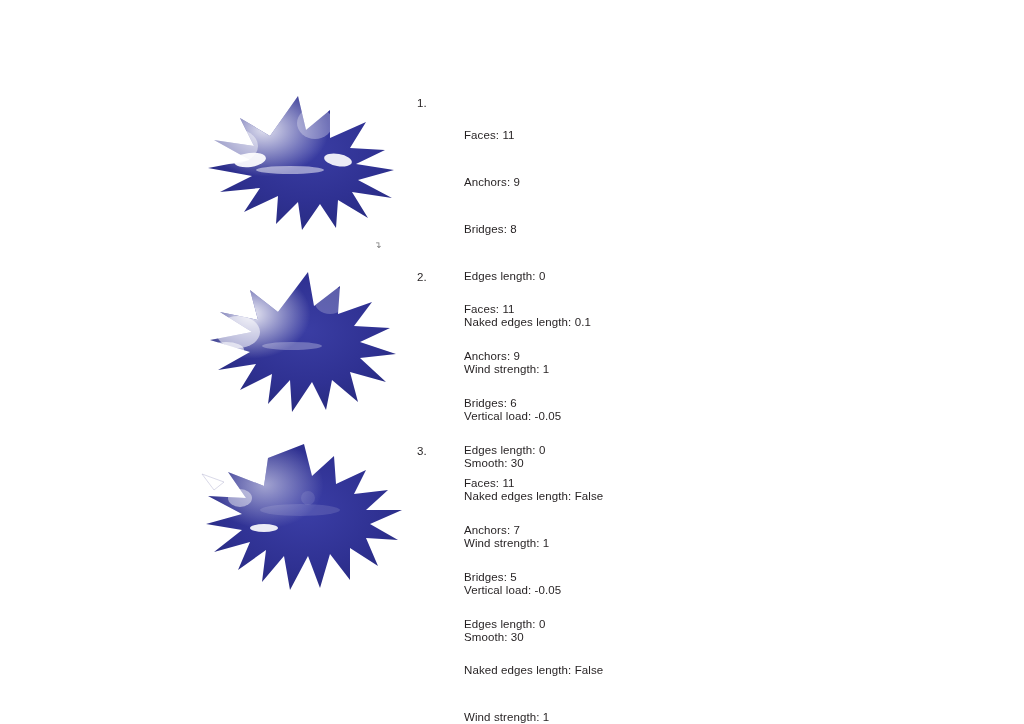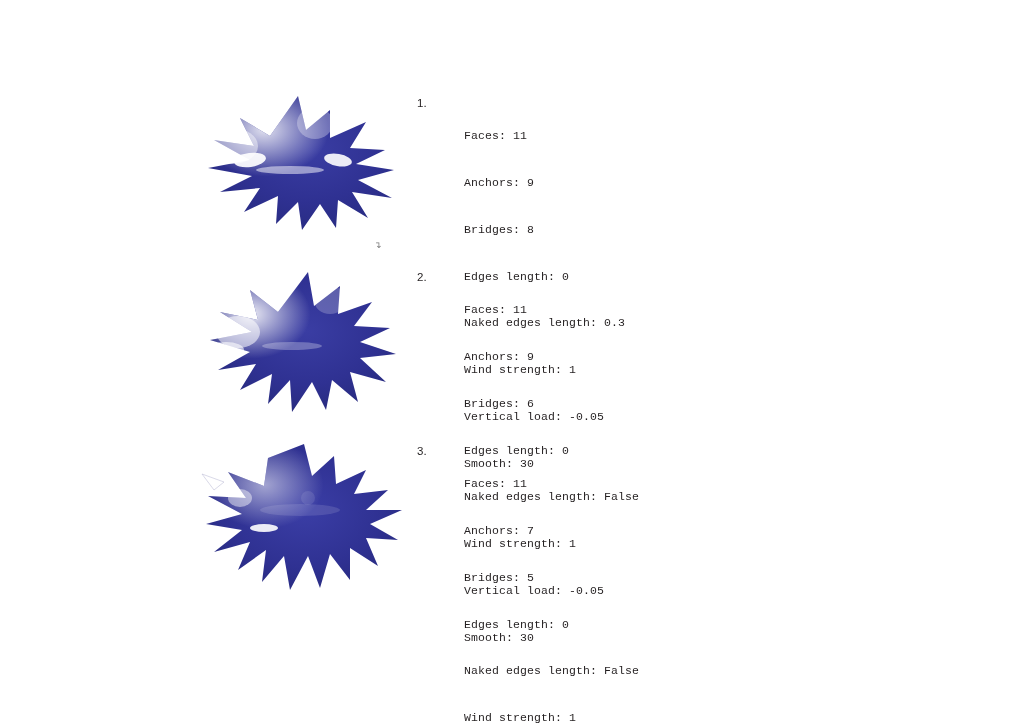--- a/index.html
+++ b/index.html
@@ -44,21 +44,20 @@
     letter-spacing: 0.2px;
   }
   .specs {
     position: absolute;
     left: 464px;
     font-size: 11.5px;
     color: #231f20;
     line-height: 15.6px;
     letter-spacing: 0.1px;
     white-space: pre;
-    font-family: Liberation Mono, monospace;
   }
   .spec-line {
     display: block;
   }
   .cursor-mark {
     position: absolute;
     font-size: 9px;
     color: #7b7b7b;
   }
 </style>
@@ -95,21 +94,21 @@
         <ellipse cx="52" cy="58" rx="26" ry="18" fill="#ffffff" opacity="0.45"></ellipse>
         <ellipse cx="135" cy="35" rx="18" ry="16" fill="#ffffff" opacity="0.3"></ellipse>
       </svg>
     </div>
     <div class="index" style="top:9px;">1.</div>
     <div class="specs" style="top:9px;">
       <span class="spec-line">Faces: 11</span>
       <span class="spec-line">Anchors: 9</span>
       <span class="spec-line">Bridges: 8</span>
       <span class="spec-line">Edges length: 0</span>
-      <span class="spec-line">Naked edges length: 0.3</span>
+      <span class="spec-line">Naked edges length: 0.1</span>
       <span class="spec-line">Wind strength: 1</span>
       <span class="spec-line">Vertical load: -0.05</span>
       <span class="spec-line">Smooth: 30</span>
     </div>
     <div class="cursor-mark" style="left:374px; top:152px;">↴</div>
   </div>
 
   <div class="entry" style="top:262px;">
     <div class="figure" style="top:0px;">
       <svg viewBox="0 0 250 170" xmlns="http://www.w3.org/2000/svg">

